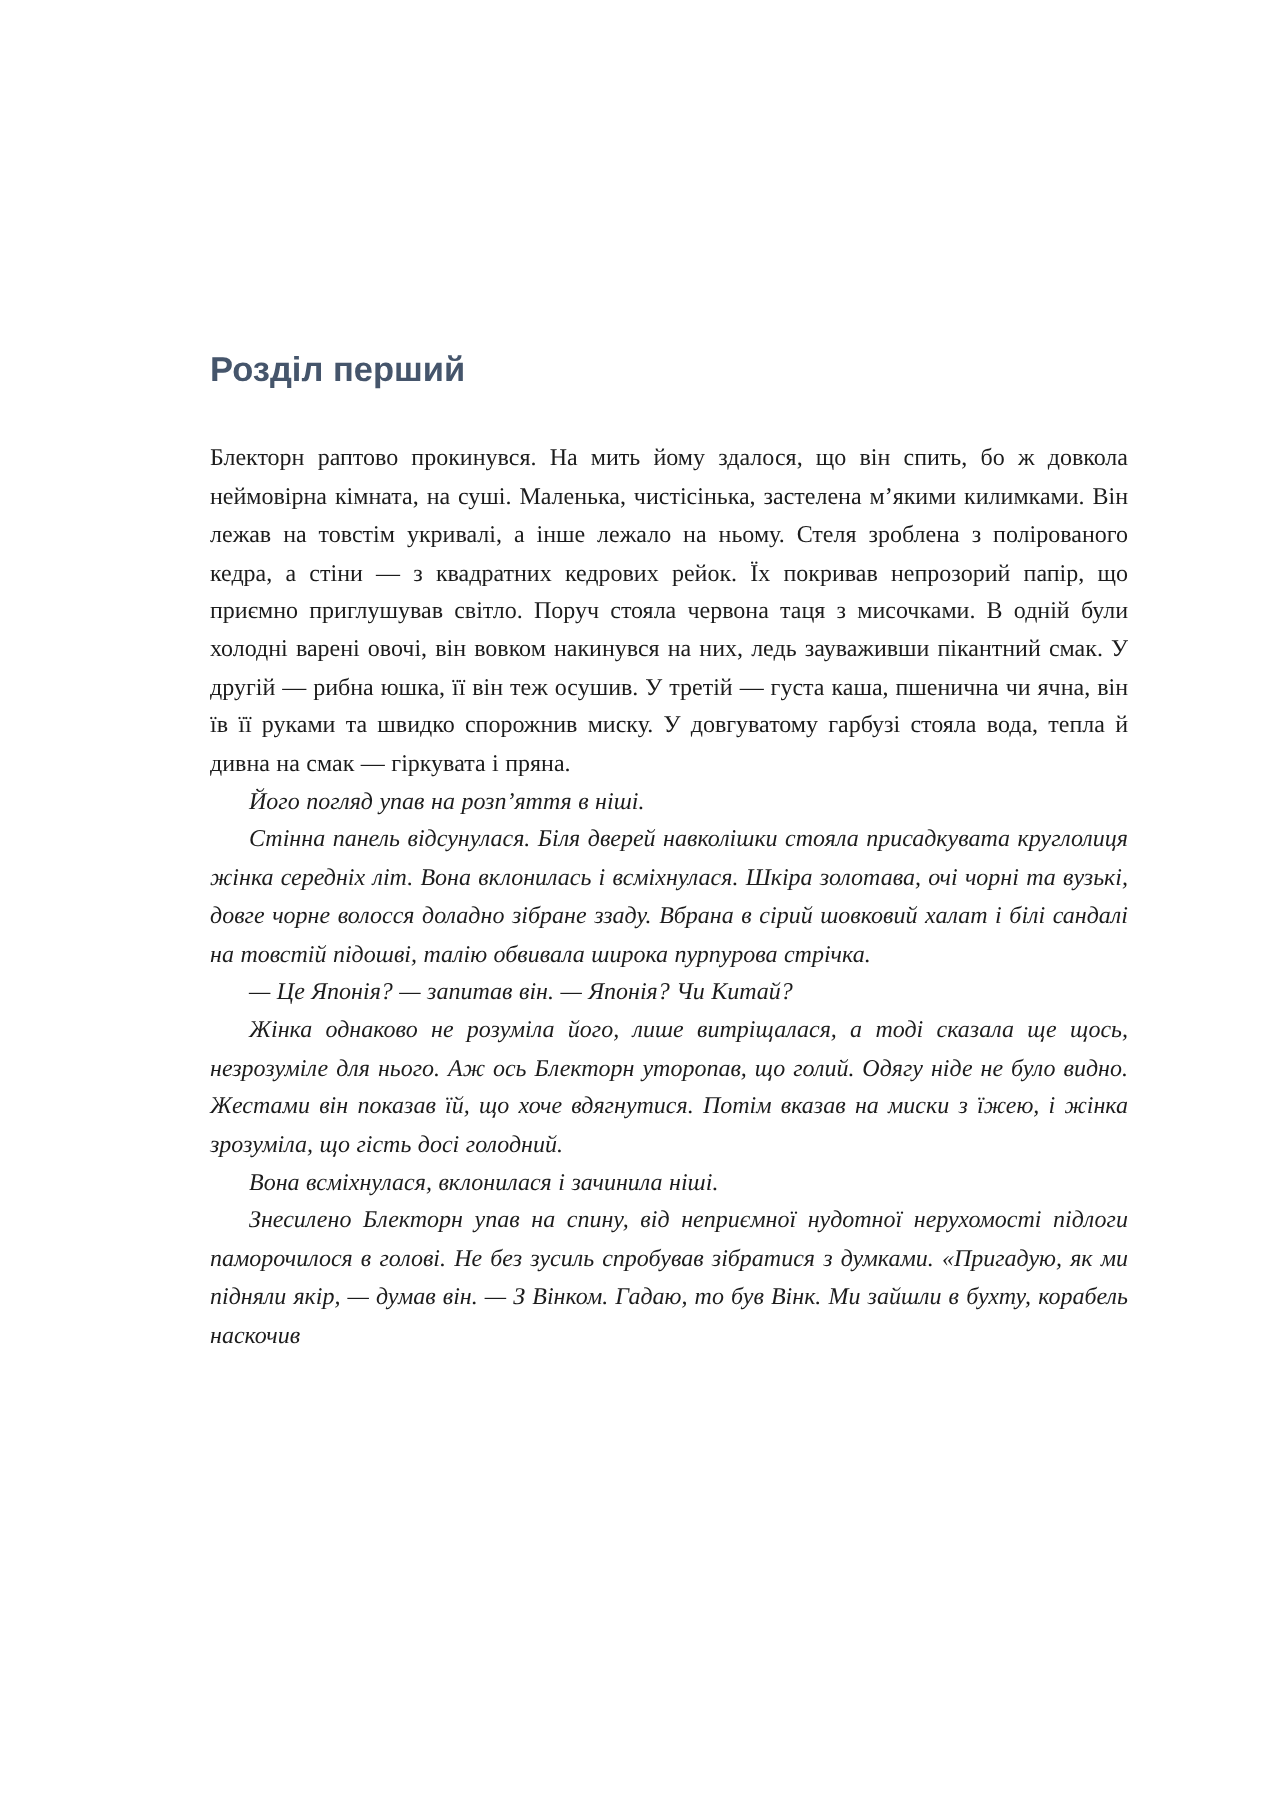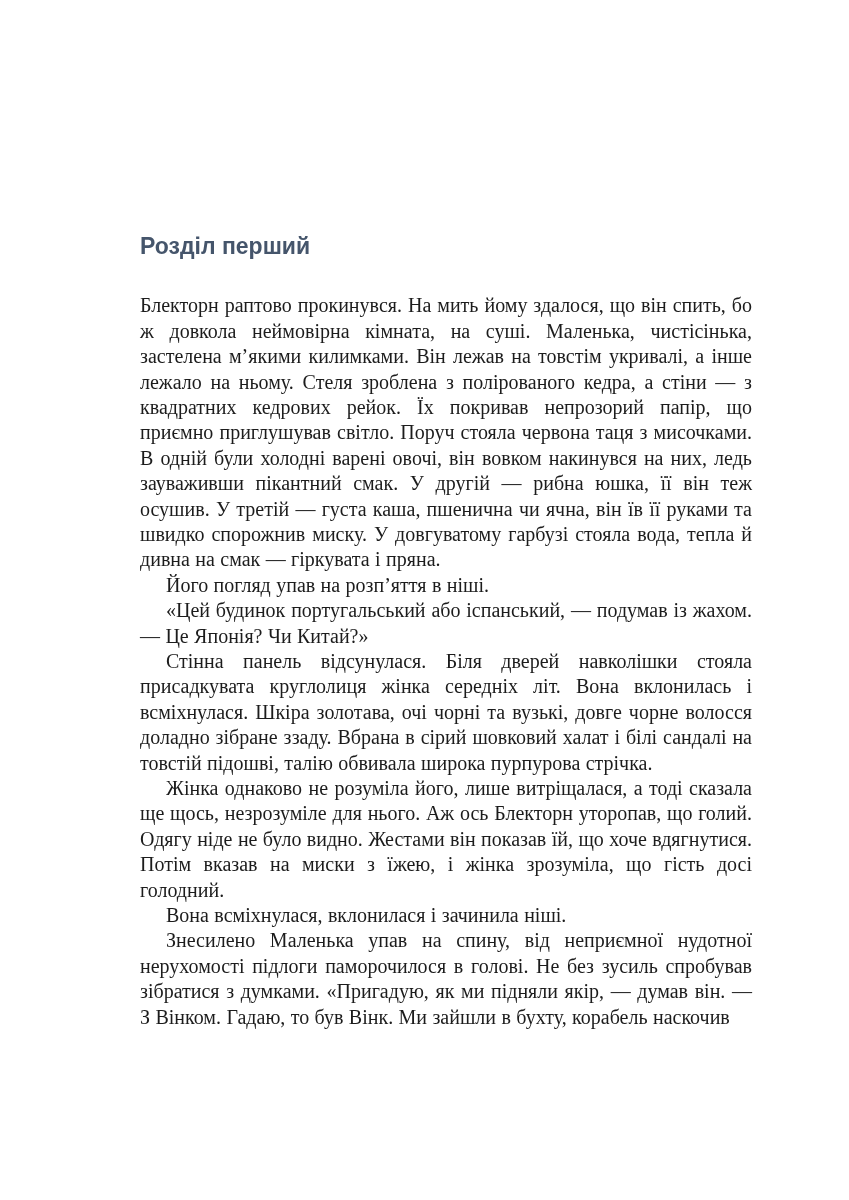--- a/index.html
+++ b/index.html
@@ -24,40 +24,41 @@
   .chapter-title {
     font-family: "Liberation Sans", sans-serif;
     font-weight: 700;
     font-size: 23px;
     line-height: 1.1;
     color: #45556b;
     margin: 0 0 34px 0;
   }
   .body-text p {
     margin: 0;
-    font-size: 20px;
+    font-size: 16px;
     line-height: 25.4px;
     text-align: justify;
     text-indent: 0;
     hyphens: auto;
     -webkit-hyphens: auto;
     word-spacing: 0.02em;
   }
   .body-text p.indent {
     text-indent: 26px;
+    font-style: italic;
   }
 </style>
 </head>
 <body>
 
 <div class="book-page">
   <h1 class="chapter-title">Розділ перший</h1>
 
   <div class="body-text">
     <p>Блекторн раптово прокинувся. На мить йому здалося, що він спить, бо ж довкола неймовірна кімната, на суші. Маленька, чистісінька, застелена м’якими килимками. Він лежав на товстім укривалі, а інше лежало на ньому. Стеля зроблена з полірованого кедра, а стіни — з квадратних кедрових рейок. Їх покривав непрозорий папір, що приємно приглушував світло. Поруч стояла червона таця з мисочками. В одній були холодні варені овочі, він вовком накинувся на них, ледь зауваживши пікантний смак. У другій — рибна юшка, її він теж осушив. У третій — густа каша, пшенична чи ячна, він їв її руками та швидко спорожнив миску. У довгуватому гарбузі стояла вода, тепла й дивна на смак — гіркувата і пряна.</p>
     <p class="indent">Його погляд упав на розп’яття в ніші.</p>
-    <p class="indent">«Цей будинок португальський або іспанський, — подумав із жахом. — Це Японія? Чи Китай?»</p>
     <p class="indent">Стінна панель відсунулася. Біля дверей навколішки стояла присадкувата круглолиця жінка середніх літ. Вона вклонилась і всміхнулася. Шкіра золотава, очі чорні та вузькі, довге чорне волосся доладно зібране ззаду. Вбрана в сірий шовковий халат і білі сандалі на товстій підошві, талію обвивала широка пурпурова стрічка.</p>
+    <p class="indent">— Це Японія? — запитав він. — Японія? Чи Китай?</p>
     <p class="indent">Жінка однаково не розуміла його, лише витріщалася, а тоді сказала ще щось, незрозуміле для нього. Аж ось Блекторн уторопав, що голий. Одягу ніде не було видно. Жестами він показав їй, що хоче вдягнутися. Потім вказав на миски з їжею, і жінка зрозуміла, що гість досі голодний.</p>
     <p class="indent">Вона всміхнулася, вклонилася і зачинила ніші.</p>
-    <p class="indent">Знесилено Маленька упав на спину, від неприємної нудотної нерухомості підлоги паморочилося в голові. Не без зусиль спробував зібратися з думками. «Пригадую, як ми підняли якір, — думав він. — З Вінком. Гадаю, то був Вінк. Ми зайшли в бухту, корабель наскочив</p>
+    <p class="indent">Знесилено Блекторн упав на спину, від неприємної нудотної нерухомості підлоги паморочилося в голові. Не без зусиль спробував зібратися з думками. «Пригадую, як ми підняли якір, — думав він. — З Вінком. Гадаю, то був Вінк. Ми зайшли в бухту, корабель наскочив</p>
   </div>
 </div>
 
 </body></html>

